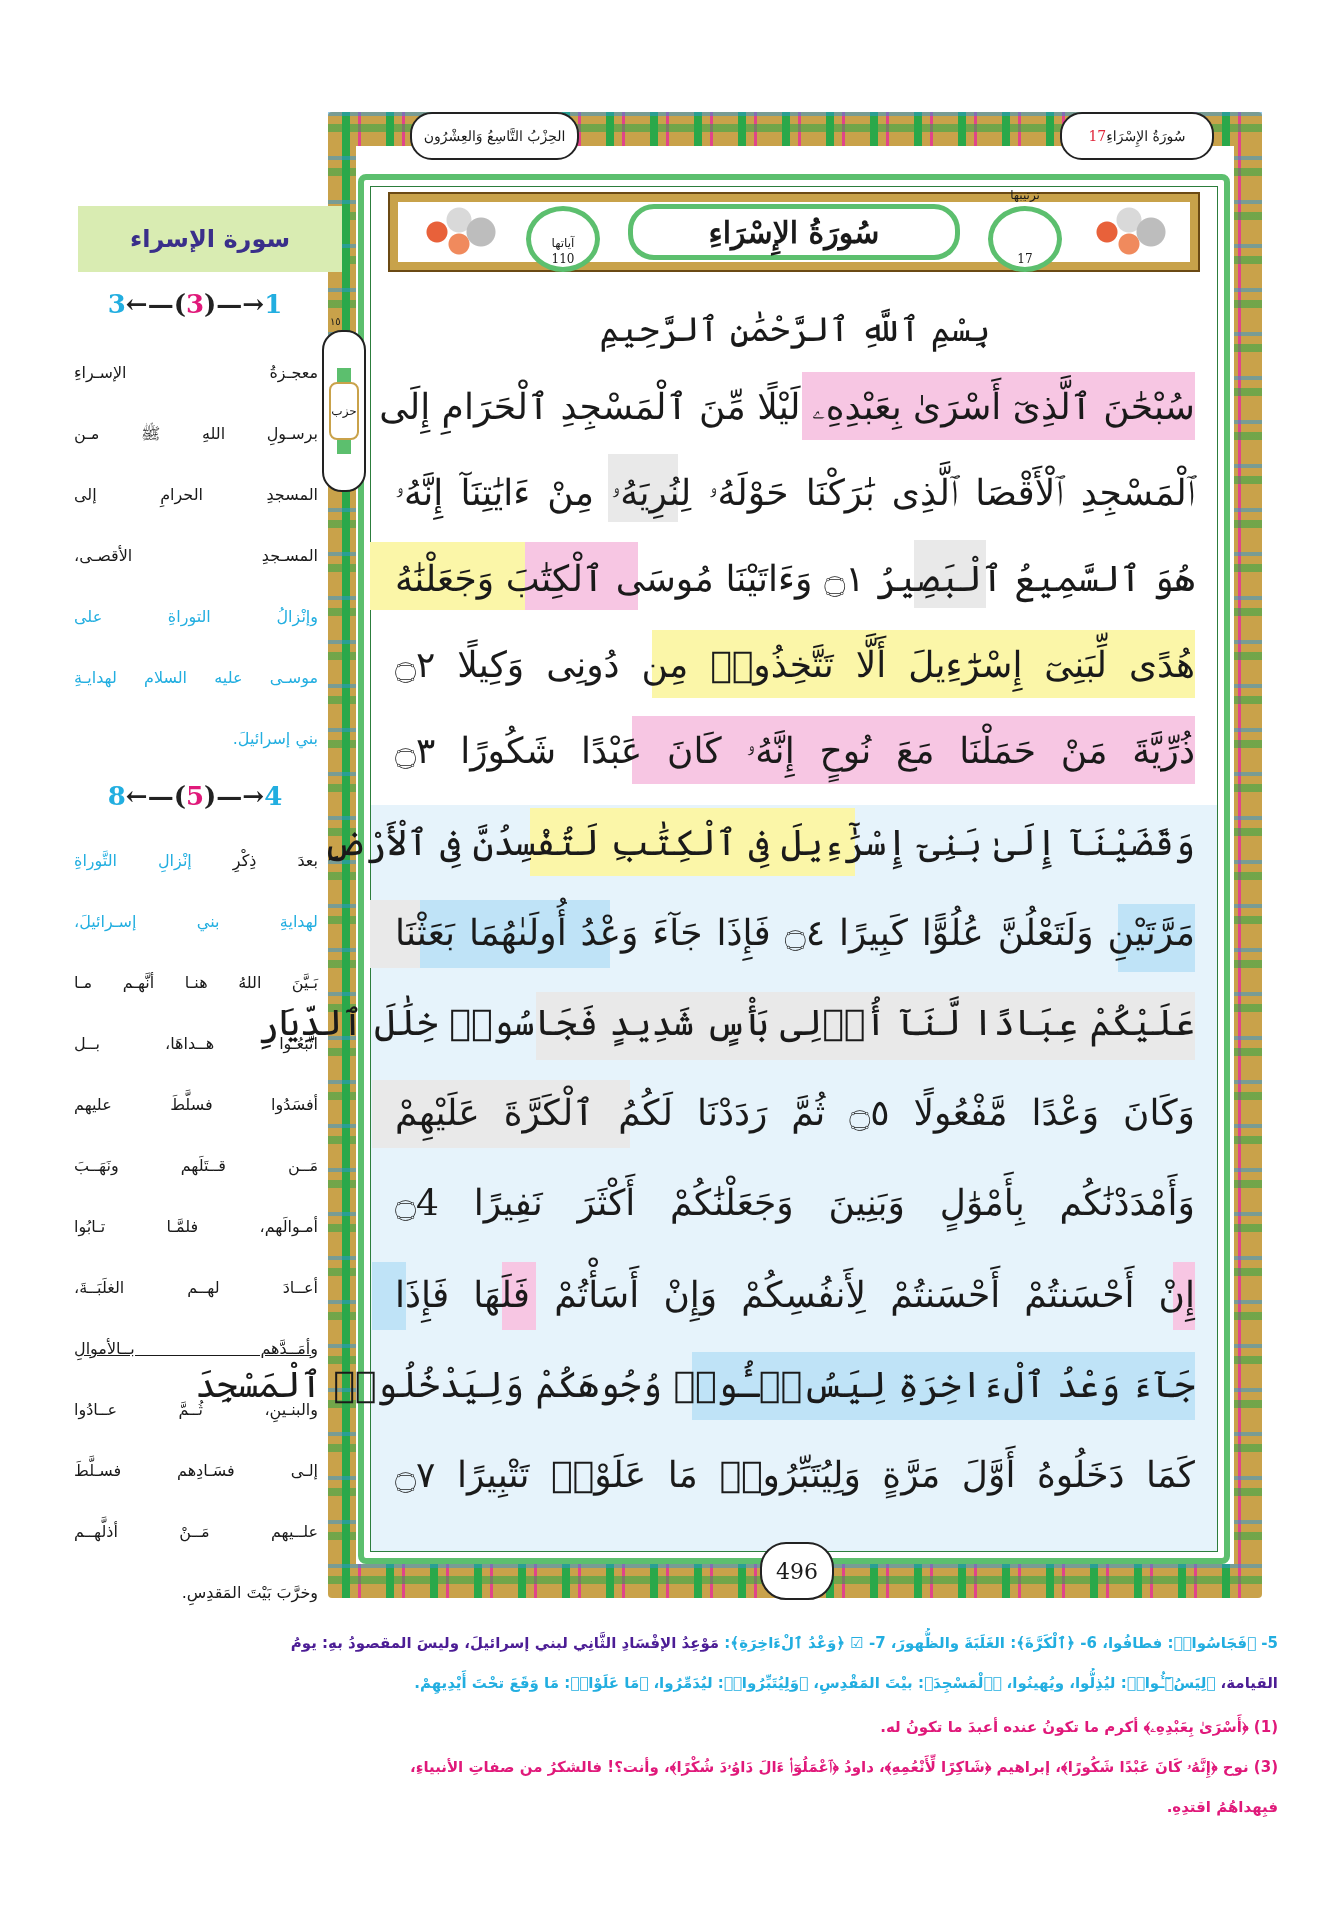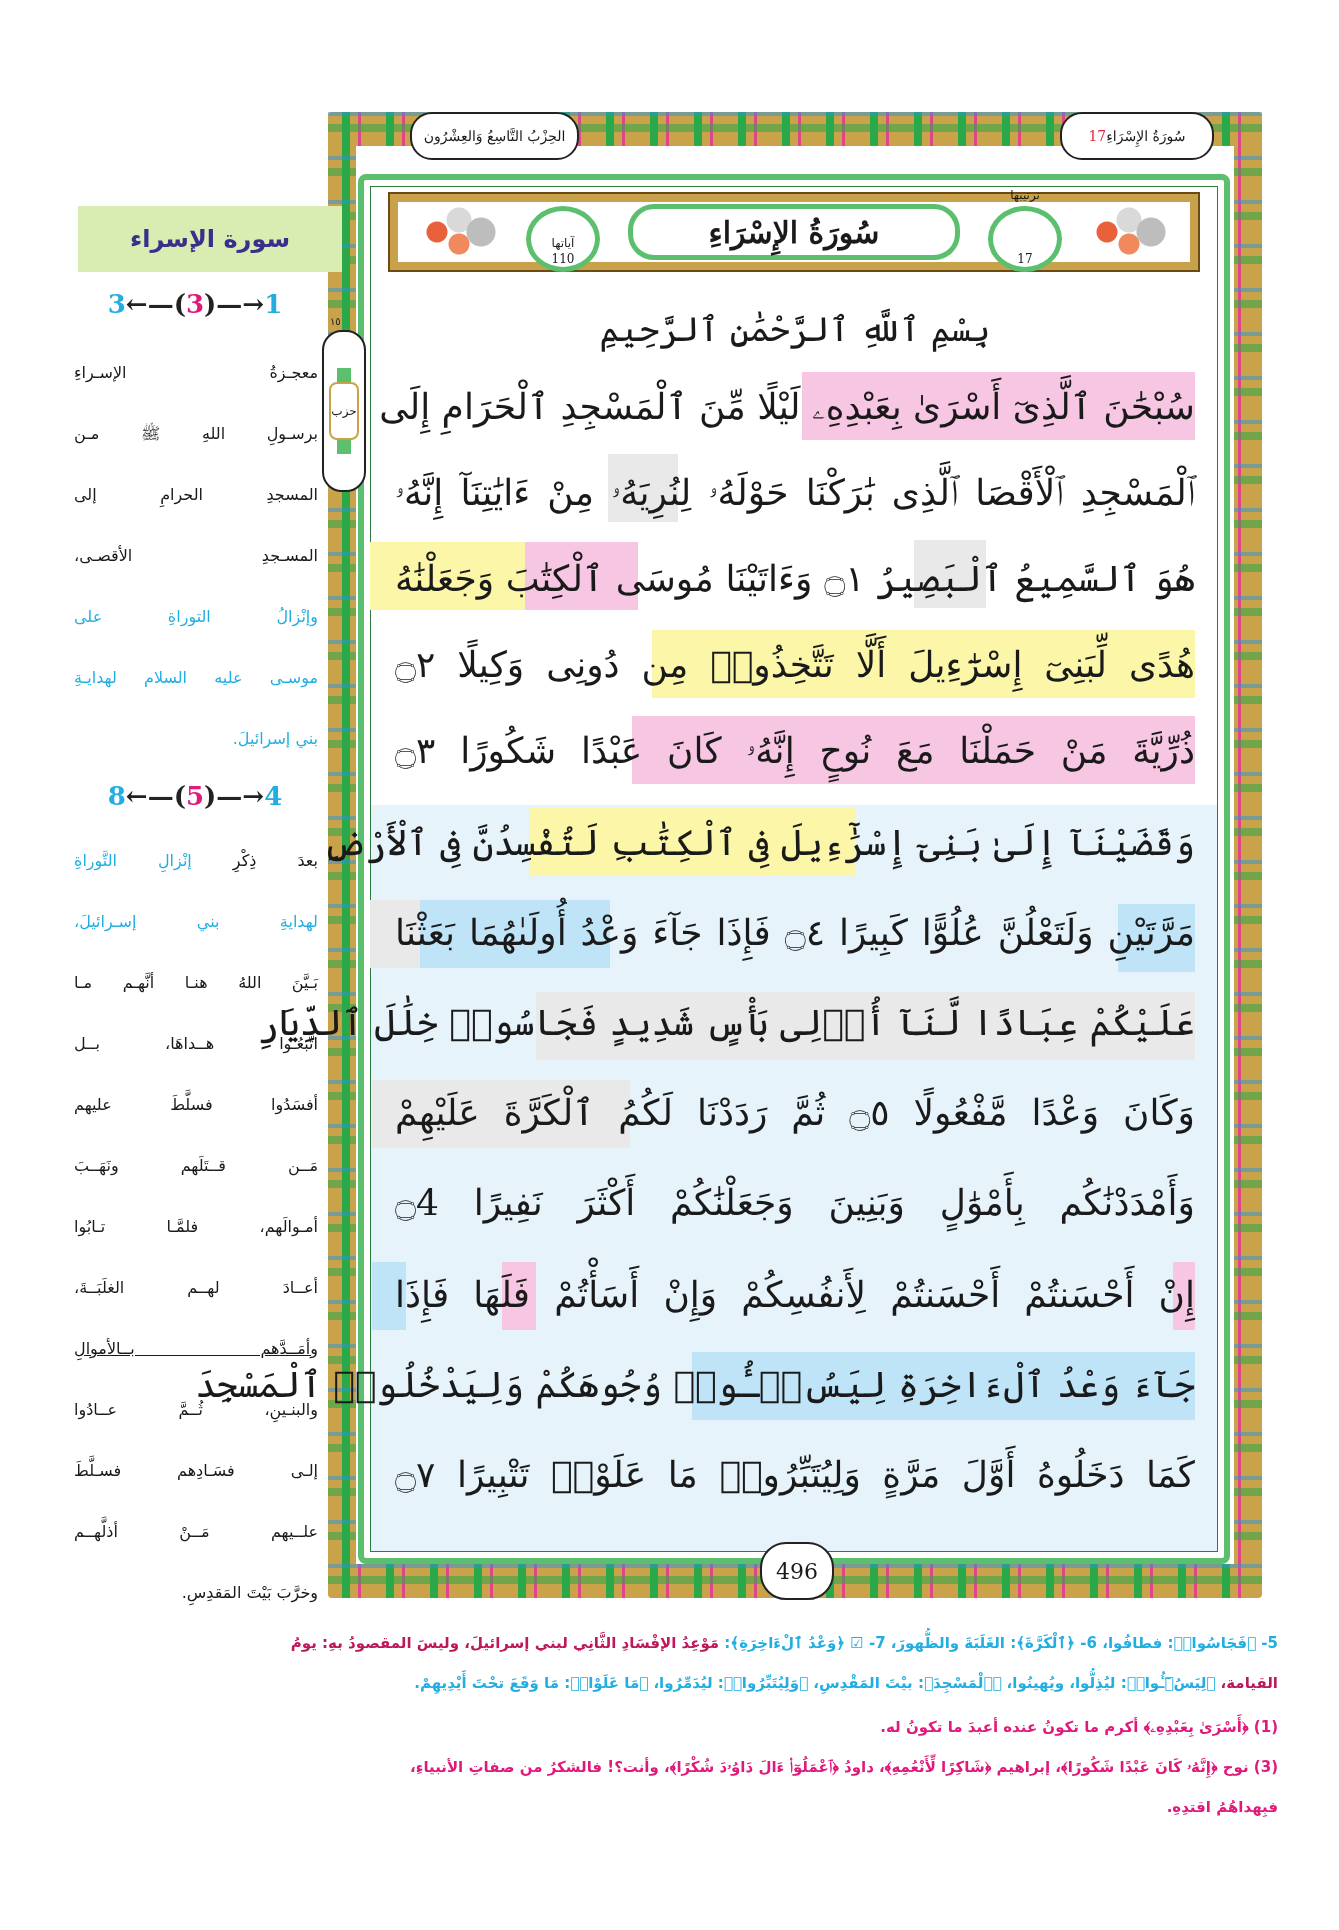--- a/index.html
+++ b/index.html
@@ -44,21 +44,21 @@
   
   .pagenum{position:absolute;left:760px;top:1542px;width:70px;height:54px;border:2px solid #222;border-radius:26px;background:#fff;font-family:"DejaVu Serif",serif;font-size:22px;display:flex;align-items:center;justify-content:center;}
   
   .side-title{position:absolute;left:78px;top:206px;width:264px;height:66px;background:#d9ecb2;direction:rtl;color:#3a2f8a;font-weight:bold;font-size:24px;display:flex;align-items:center;justify-content:center;font-family:"DejaVu Sans",sans-serif;}
   .range{position:absolute;left:78px;width:234px;height:44px;display:flex;align-items:center;justify-content:center;font-family:"DejaVu Serif",serif;font-weight:bold;font-size:26px;}
   .range .c{color:#22aee0;} .range .m{color:#e0197a;} .range .k{color:#222;}
   .sline{position:absolute;left:74px;width:244px;direction:rtl;font-size:16px;line-height:61px;text-align:justify;text-align-last:justify;white-space:nowrap;}
   .sline.cyan{color:#22aee0;}
   
   .note{position:absolute;left:40px;width:1238px;direction:rtl;font-weight:bold;font-size:15px;line-height:30px;white-space:nowrap;overflow:hidden;}
-  .note .cy{color:#22aee0;} .note .dk{color:#be185d;}
+  .note .cy{color:#22aee0;} .note .dk{color:#4c1d95;}
 </style>
 </head>
 <body>
 
 <div class="frame">
     <div class="frame-inner"></div>
   </div>
 <div class="green-border"></div>
 <div class="content-bg"></div>
 <div class="lightblue"></div>

